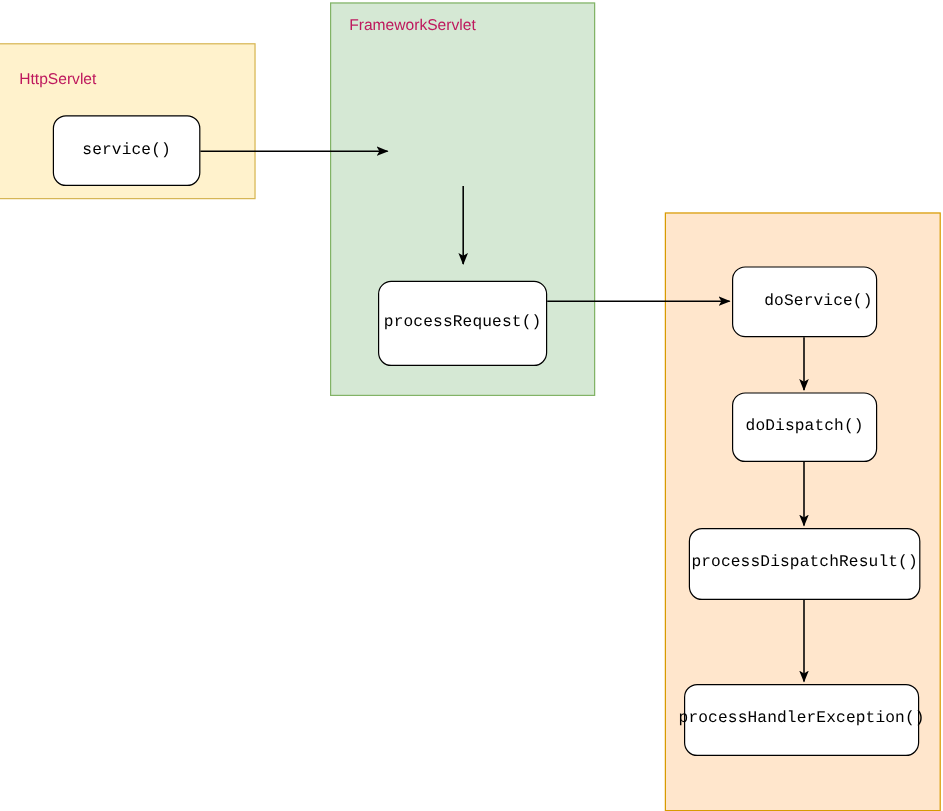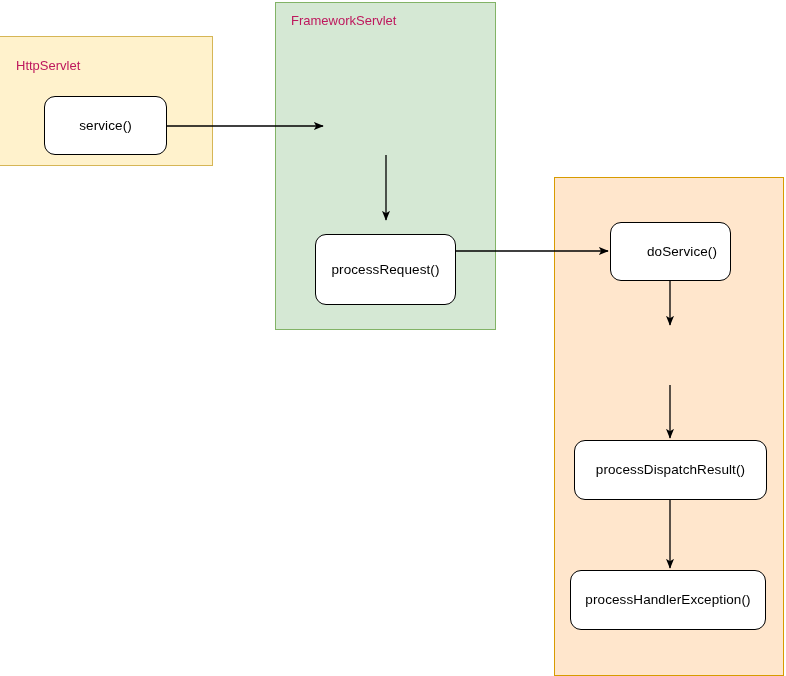--- a/index.html
+++ b/index.html
@@ -40,20 +40,21 @@
     border: 1.3px solid #000000;
     border-radius: 11px;
     display: flex;
     align-items: center;
     justify-content: center;
     color: #000000;
     font-size: 13.5px;
     line-height: 16px;
     white-space: nowrap;
     letter-spacing: 0.1px;
+    font-family: Liberation Mono, monospace;
   }
   #edges {
     position: absolute;
     left: 0; top: 0;
     width: 786px;
     height: 676px;
     pointer-events: none;
   }
 </style>
 </head>
@@ -80,16 +81,17 @@
         <line x1="456" y1="251" x2="608" y2="251" stroke="#000000" marker-end="url(#arrowhead)"></line>
         <line x1="670" y1="281" x2="670" y2="325" stroke="#000000" marker-end="url(#arrowhead)"></line>
         <line x1="670" y1="385" x2="670" y2="438" stroke="#000000" marker-end="url(#arrowhead)"></line>
         <line x1="670" y1="500" x2="670" y2="568" stroke="#000000" marker-end="url(#arrowhead)"></line>
       </g>
   </svg>
 
   <div class="node" style="left: 44px; top: 96px; width: 123px; height: 59px;">service()</div>
   <div class="node" style="left: 315px; top: 234px; width: 141px; height: 71px;">processRequest()</div>
   <div class="node" style="left: 610px; top: 222px; width: 121px; height: 59px; padding-left: 23px;">doService()</div>
+  <div class="node" style="left: 610px; top: 327px; width: 121px; height: 58px;">doDispatch()</div>
   <div class="node" style="left: 574px; top: 440px; width: 193px; height: 60px;">processDispatchResult()</div>
   <div class="node" style="left: 570px; top: 570px; width: 196px; height: 60px;">processHandlerException()</div>
 
 </div>
 
 </body></html>

